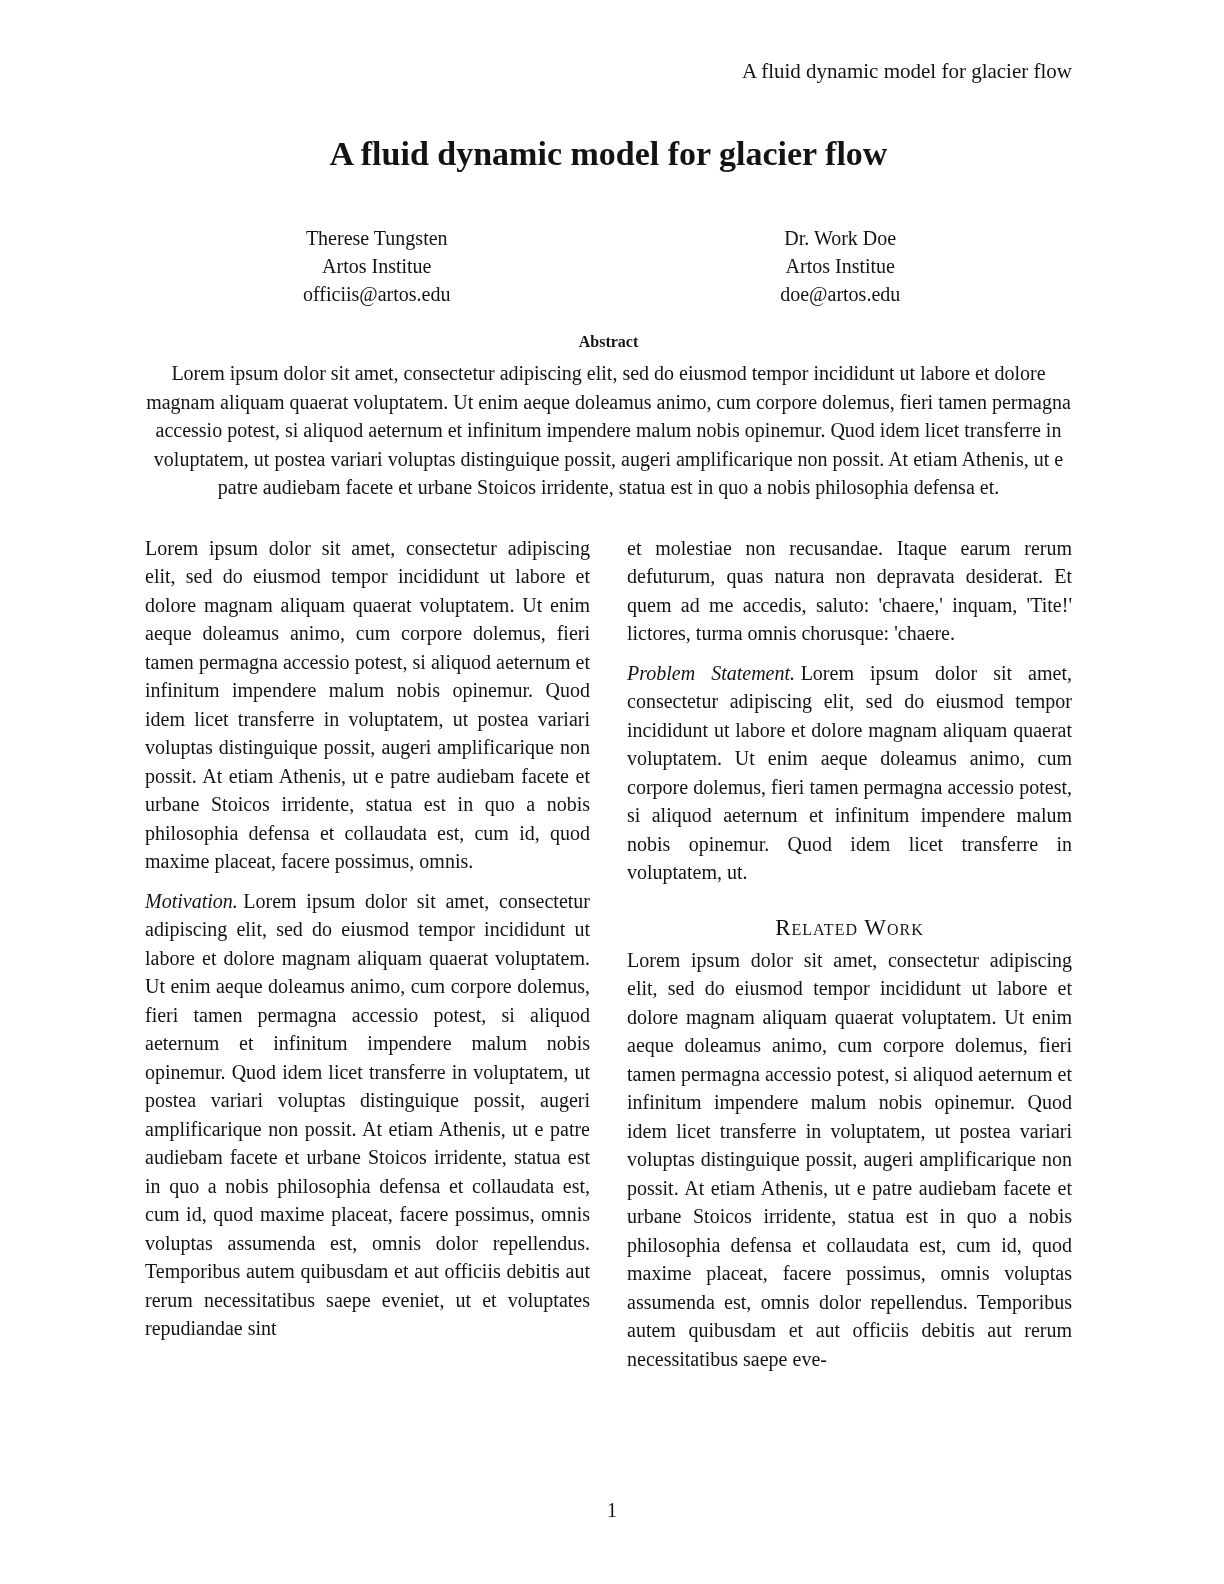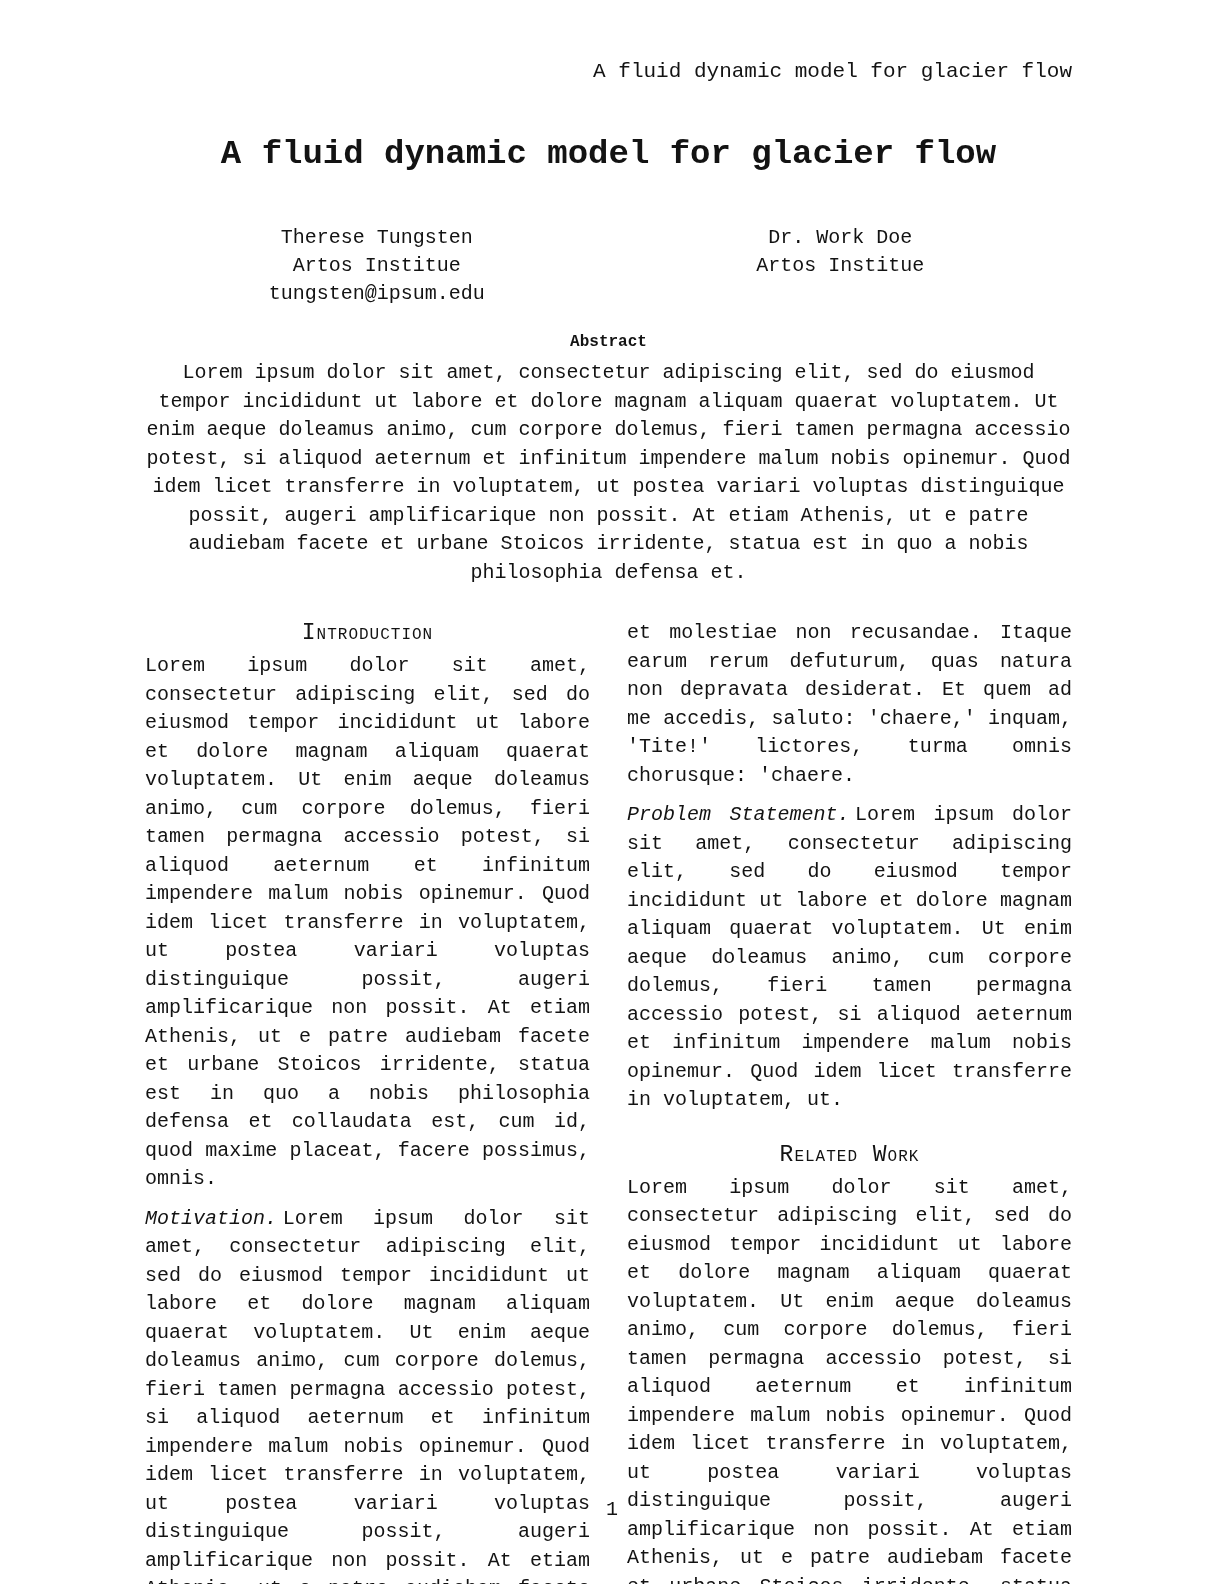--- a/index.html
+++ b/index.html
@@ -7,21 +7,21 @@
     padding: 0;
     background: #ffffff;
   }
   .page {
     position: relative;
     width: 1224px;
     height: 1584px;
     margin: 0 auto;
     background: #ffffff;
     color: #131313;
-    font-family: Liberation Mono, monospace;
+    font-family: Liberation Serif, serif;
     box-sizing: border-box;
     padding: 59px 152px 0 145px;
     overflow: hidden;
   }
   .running-head {
     text-align: right;
     font-size: 21px;
     line-height: 25px;
     white-space: nowrap;
   }
@@ -107,37 +107,37 @@
 <div class="page">
 
   <div class="running-head">A fluid dynamic model for glacier flow</div>
 
   <h1 class="title">A fluid dynamic model for glacier flow</h1>
 
   <div class="authors">
     <div class="author">
       <div class="author-name">Therese Tungsten</div>
       <div class="author-affiliation">Artos Institue</div>
-      <div class="author-email">tungsten@ipsum.edu</div>
+      <div class="author-email">officiis@artos.edu</div>
     </div>
     <div class="author">
       <div class="author-name">Dr. Work Doe</div>
       <div class="author-affiliation">Artos Institue</div>
+      <div class="author-email">doe@artos.edu</div>
     </div>
   </div>
 
   <div class="abstract">
     <div class="abstract-heading">Abstract</div>
     <p class="abstract-text">Lorem ipsum dolor sit amet, consectetur adipiscing elit, sed do eiusmod tempor incididunt ut labore et dolore magnam aliquam quaerat voluptatem. Ut enim aeque doleamus animo, cum corpore dolemus, fieri tamen permagna accessio potest, si aliquod aeternum et infinitum impendere malum nobis opinemur. Quod idem licet transferre in voluptatem, ut postea variari voluptas distinguique possit, augeri amplificarique non possit. At etiam Athenis, ut e patre audiebam facete et urbane Stoicos irridente, statua est in quo a nobis philosophia defensa et.</p>
   </div>
 
   <div class="columns">
 
     <div class="column">
-      <h2 class="section-heading">Introduction</h2>
       <p class="body-para">Lorem ipsum dolor sit amet, consectetur adipiscing elit, sed do eiusmod tempor incididunt ut labore et dolore magnam aliquam quaerat voluptatem. Ut enim aeque doleamus animo, cum corpore dolemus, fieri tamen permagna accessio potest, si aliquod aeternum et infinitum impendere malum nobis opinemur. Quod idem licet transferre in voluptatem, ut postea variari voluptas distinguique possit, augeri amplificarique non possit. At etiam Athenis, ut e patre audiebam facete et urbane Stoicos irridente, statua est in quo a nobis philosophia defensa et collaudata est, cum id, quod maxime placeat, facere possimus, omnis.</p>
       <p class="body-para">
         <span class="runin">Motivation.</span><span>Lorem ipsum dolor sit amet, consectetur adipiscing elit, sed do eiusmod tempor incididunt ut labore et dolore magnam aliquam quaerat voluptatem. Ut enim aeque doleamus animo, cum corpore dolemus, fieri tamen permagna accessio potest, si aliquod aeternum et infinitum impendere malum nobis opinemur. Quod idem licet transferre in voluptatem, ut postea variari voluptas distinguique possit, augeri amplificarique non possit. At etiam Athenis, ut e patre audiebam facete et urbane Stoicos irridente, statua est in quo a nobis philosophia defensa et collaudata est, cum id, quod maxime placeat, facere possimus, omnis voluptas assumenda est, omnis dolor repellendus. Temporibus autem quibusdam et aut officiis debitis aut rerum necessitatibus saepe eveniet, ut et voluptates repudiandae sint</span>
       </p>
     </div>
 
     <div class="column">
       <p class="body-para">et molestiae non recusandae. Itaque earum rerum defuturum, quas natura non depravata desiderat. Et quem ad me accedis, saluto: 'chaere,' inquam, 'Tite!' lictores, turma omnis chorusque: 'chaere.</p>
       <p class="body-para">
         <span class="runin">Problem Statement.</span><span>Lorem ipsum dolor sit amet, consectetur adipiscing elit, sed do eiusmod tempor incididunt ut labore et dolore magnam aliquam quaerat voluptatem. Ut enim aeque doleamus animo, cum corpore dolemus, fieri tamen permagna accessio potest, si aliquod aeternum et infinitum impendere malum nobis opinemur. Quod idem licet transferre in voluptatem, ut.</span>

